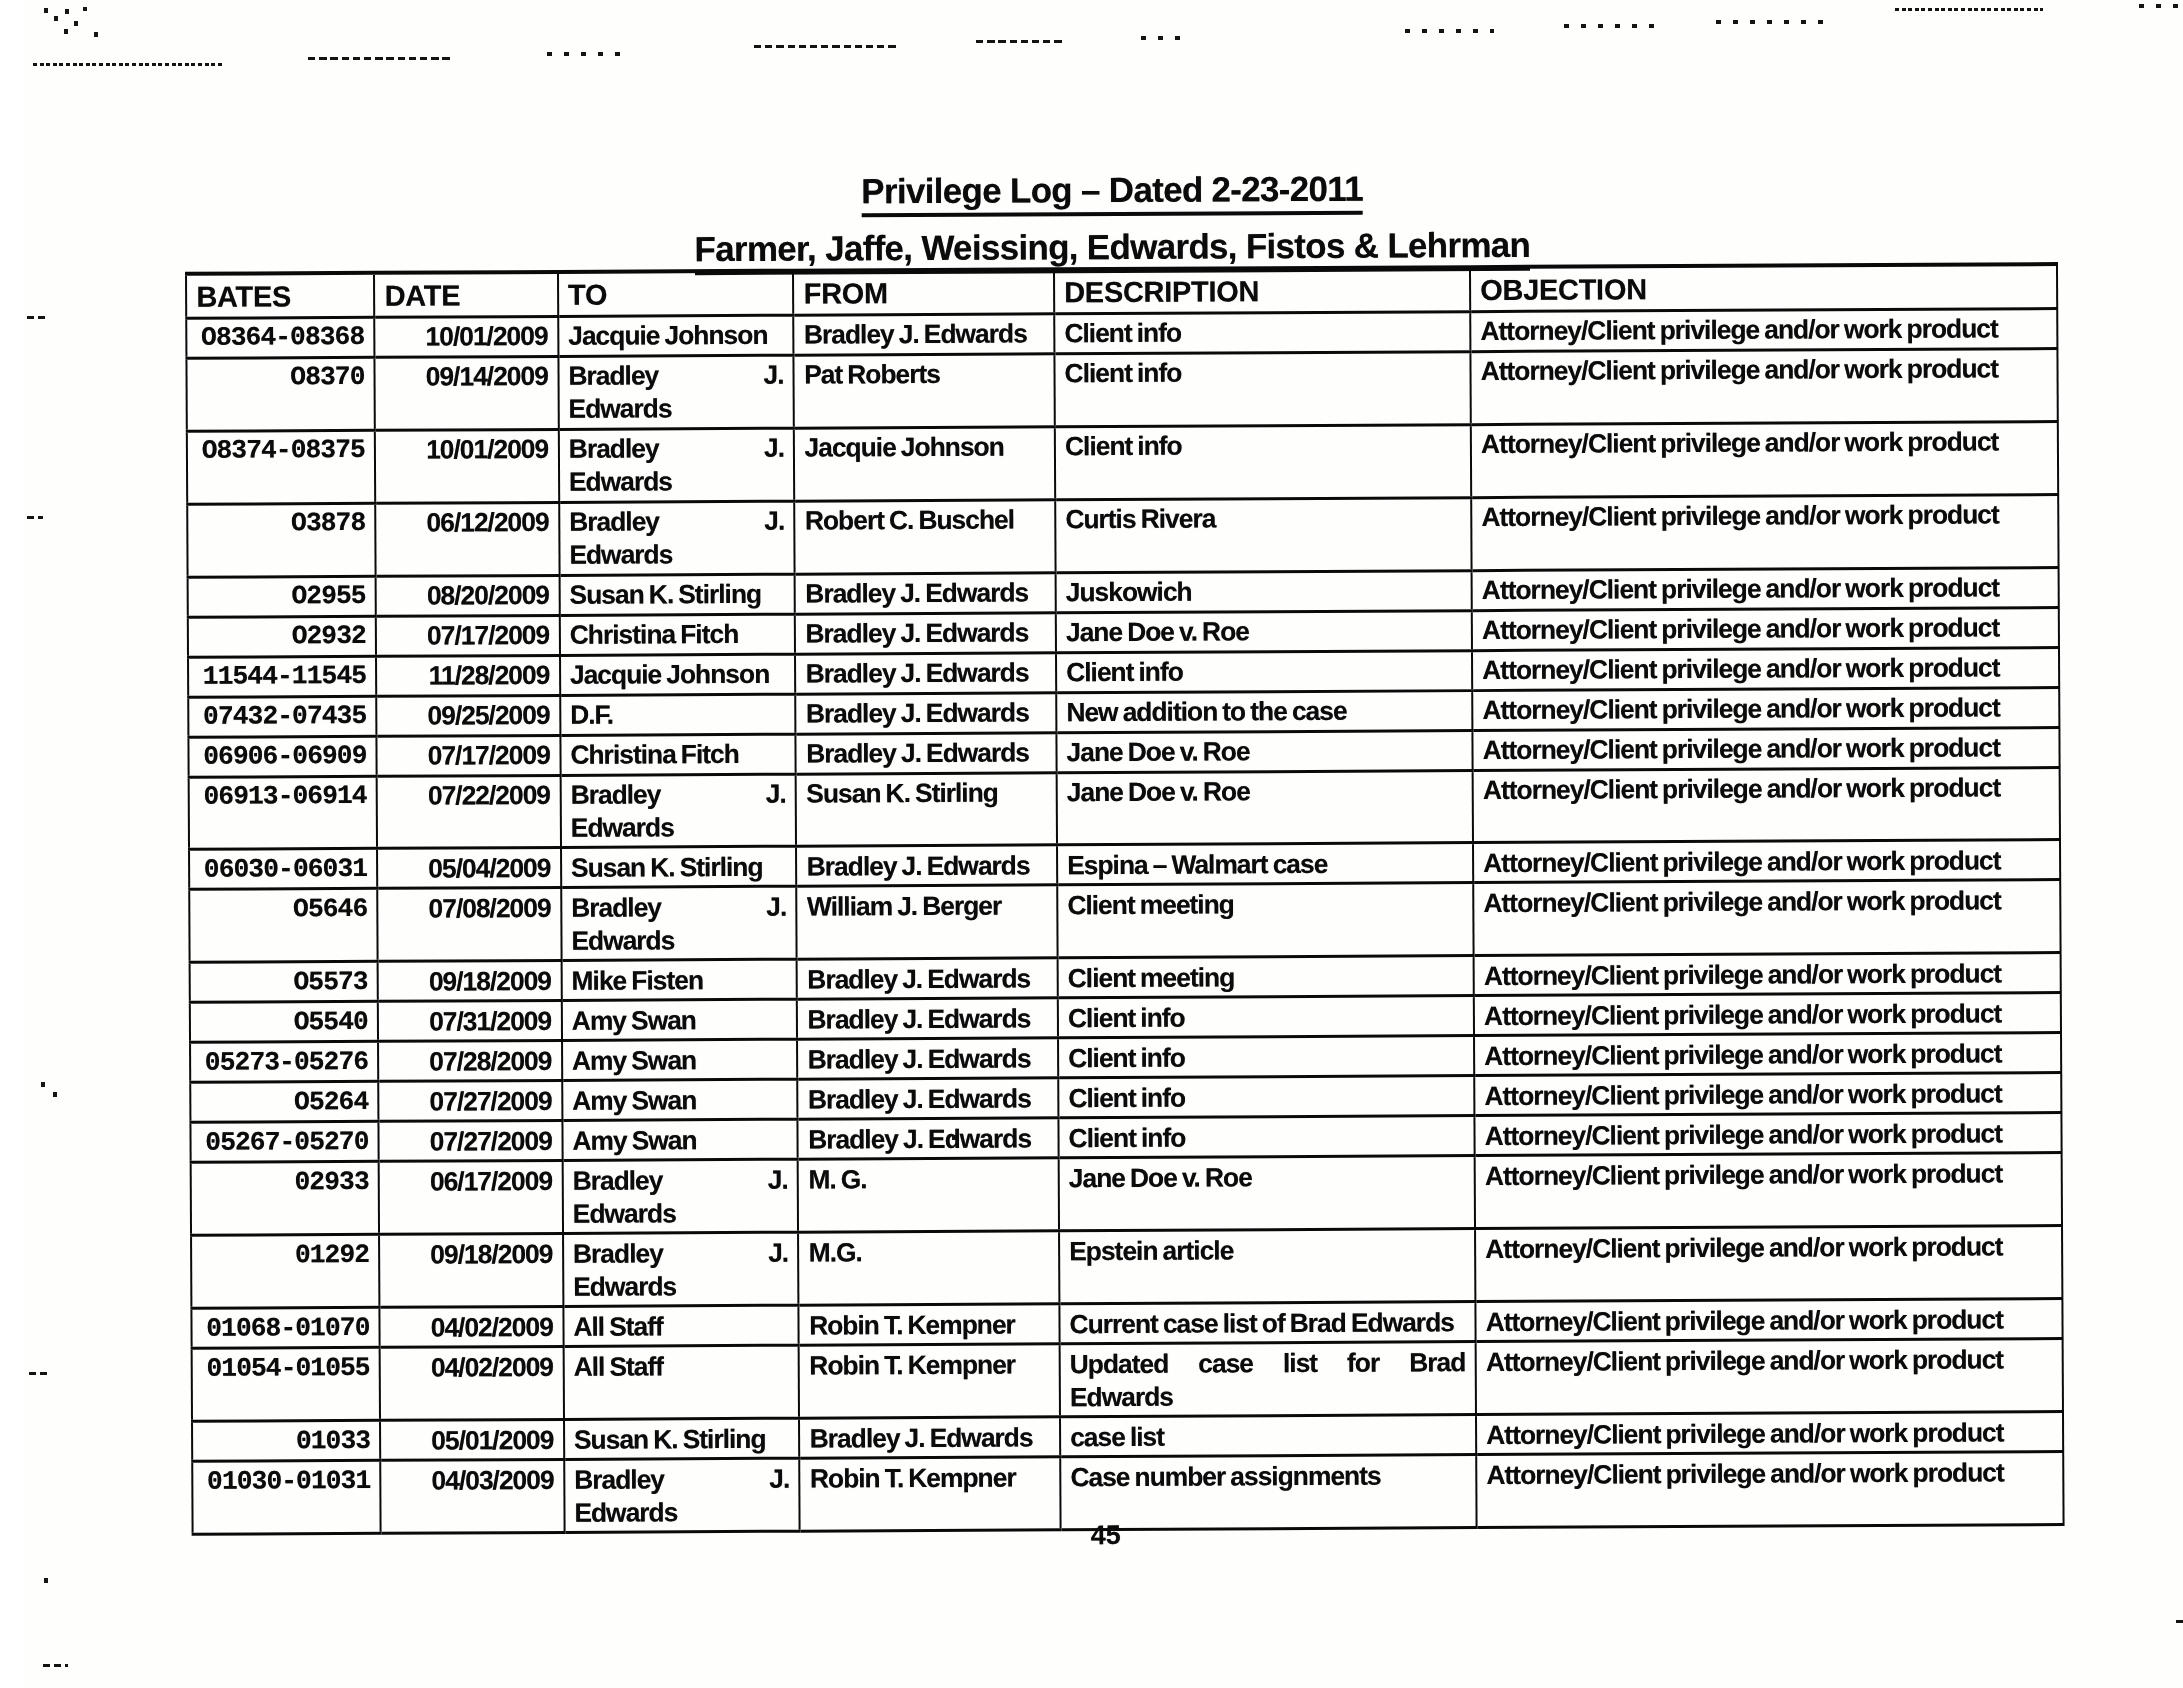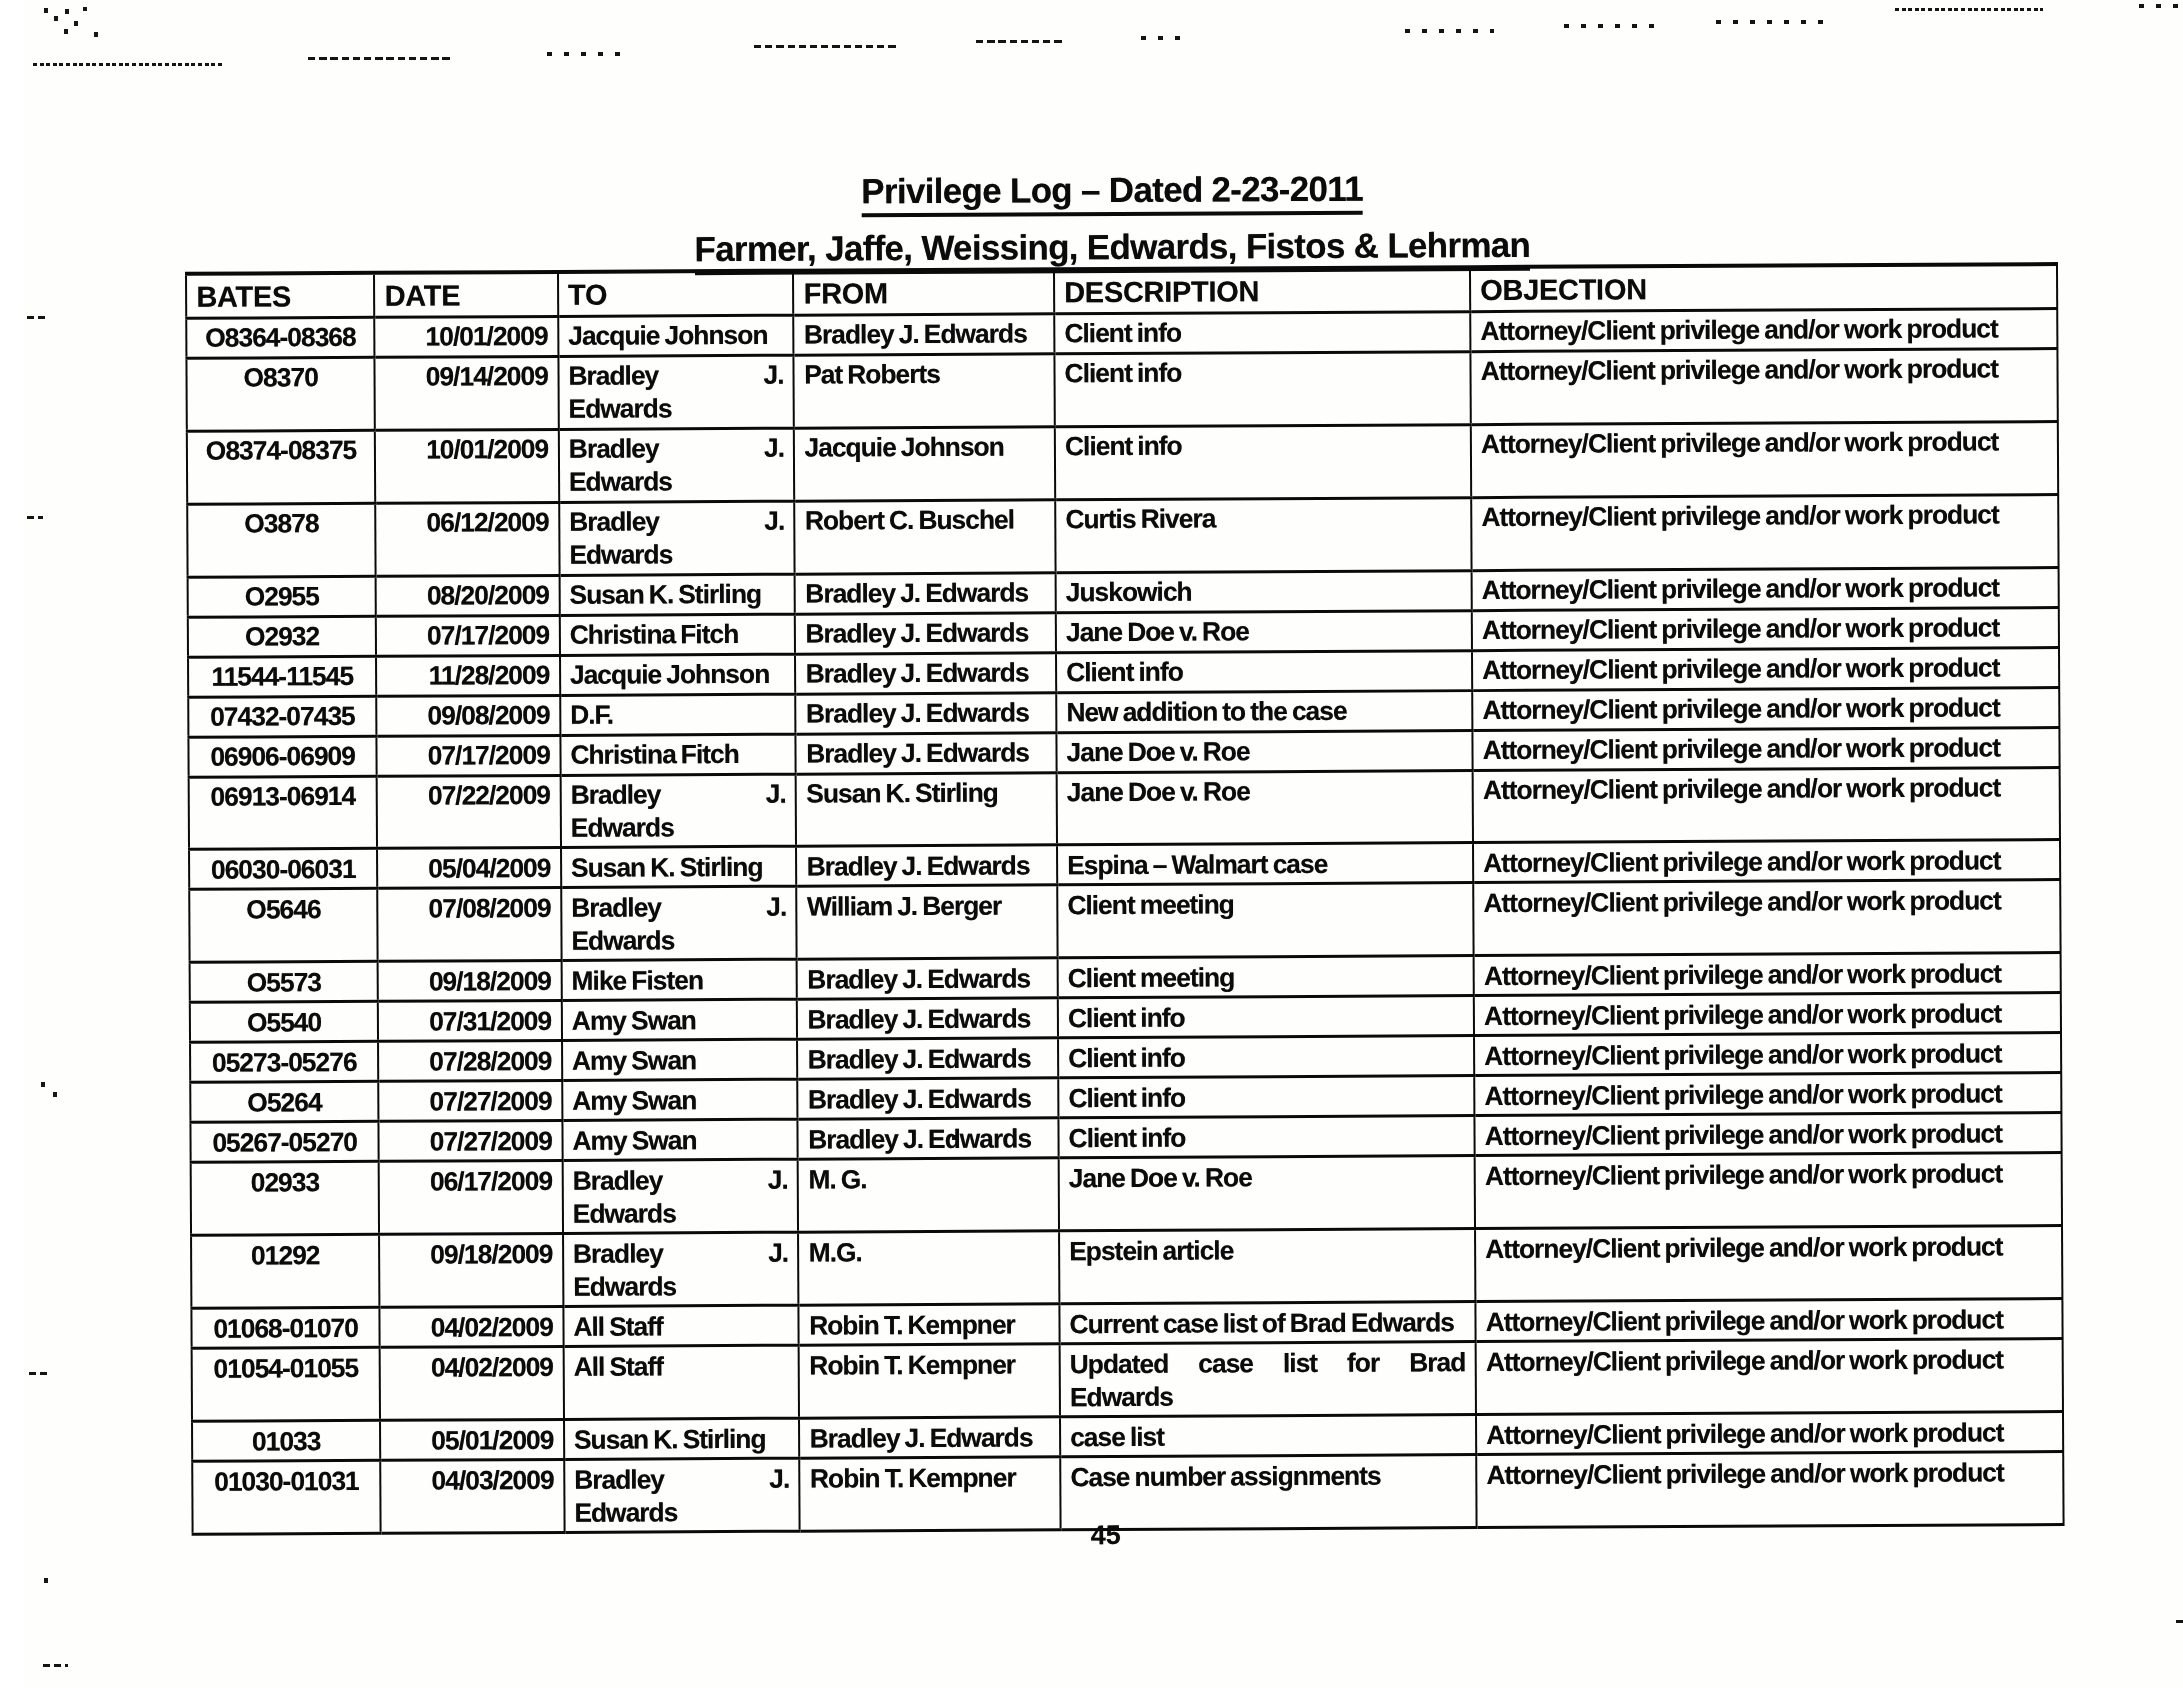--- a/index.html
+++ b/index.html
@@ -80,21 +80,21 @@
     letter-spacing: -1px;
     word-spacing: -1.3px;
     line-height: 33px;
     padding: 2.6px 9.3px 1.3px 9.3px;
     text-align: justify;
     text-justify: inter-word;
   }
   #log tr.r { height: 40px; }
   #log td.obj { white-space: nowrap; }
   #log td.date { text-align: right; }
-  #log td.bates { text-align: center; }
+  #log td.bates { text-align: right; font-family: Liberation Mono, monospace; }
   #log td.from { text-align: left; }
   
   .pageno {
     position: absolute;
     left: 1063px;
     top: 1520px;
     font-size: 27px;
     font-weight: bold;
     text-shadow: 0 0 0.7px rgba(10,10,10,.55);
   }
@@ -237,21 +237,21 @@
           <tr class="r">
         <td class="bates">11544-11545</td>
         <td class="date">11/28/2009</td>
         <td class="to">Jacquie Johnson</td>
         <td class="from">Bradley J. Edwards</td>
         <td class="desc">Client info</td>
         <td class="obj">Attorney/Client privilege and/or work product</td>
       </tr>
           <tr class="r">
         <td class="bates">07432-07435</td>
-        <td class="date">09/08/2009</td>
+        <td class="date">09/25/2009</td>
         <td class="to">D.F.</td>
         <td class="from">Bradley J. Edwards</td>
         <td class="desc">New addition to the case</td>
         <td class="obj">Attorney/Client privilege and/or work product</td>
       </tr>
           <tr class="r">
         <td class="bates">06906-06909</td>
         <td class="date">07/17/2009</td>
         <td class="to">Christina Fitch</td>
         <td class="from">Bradley J. Edwards</td>

